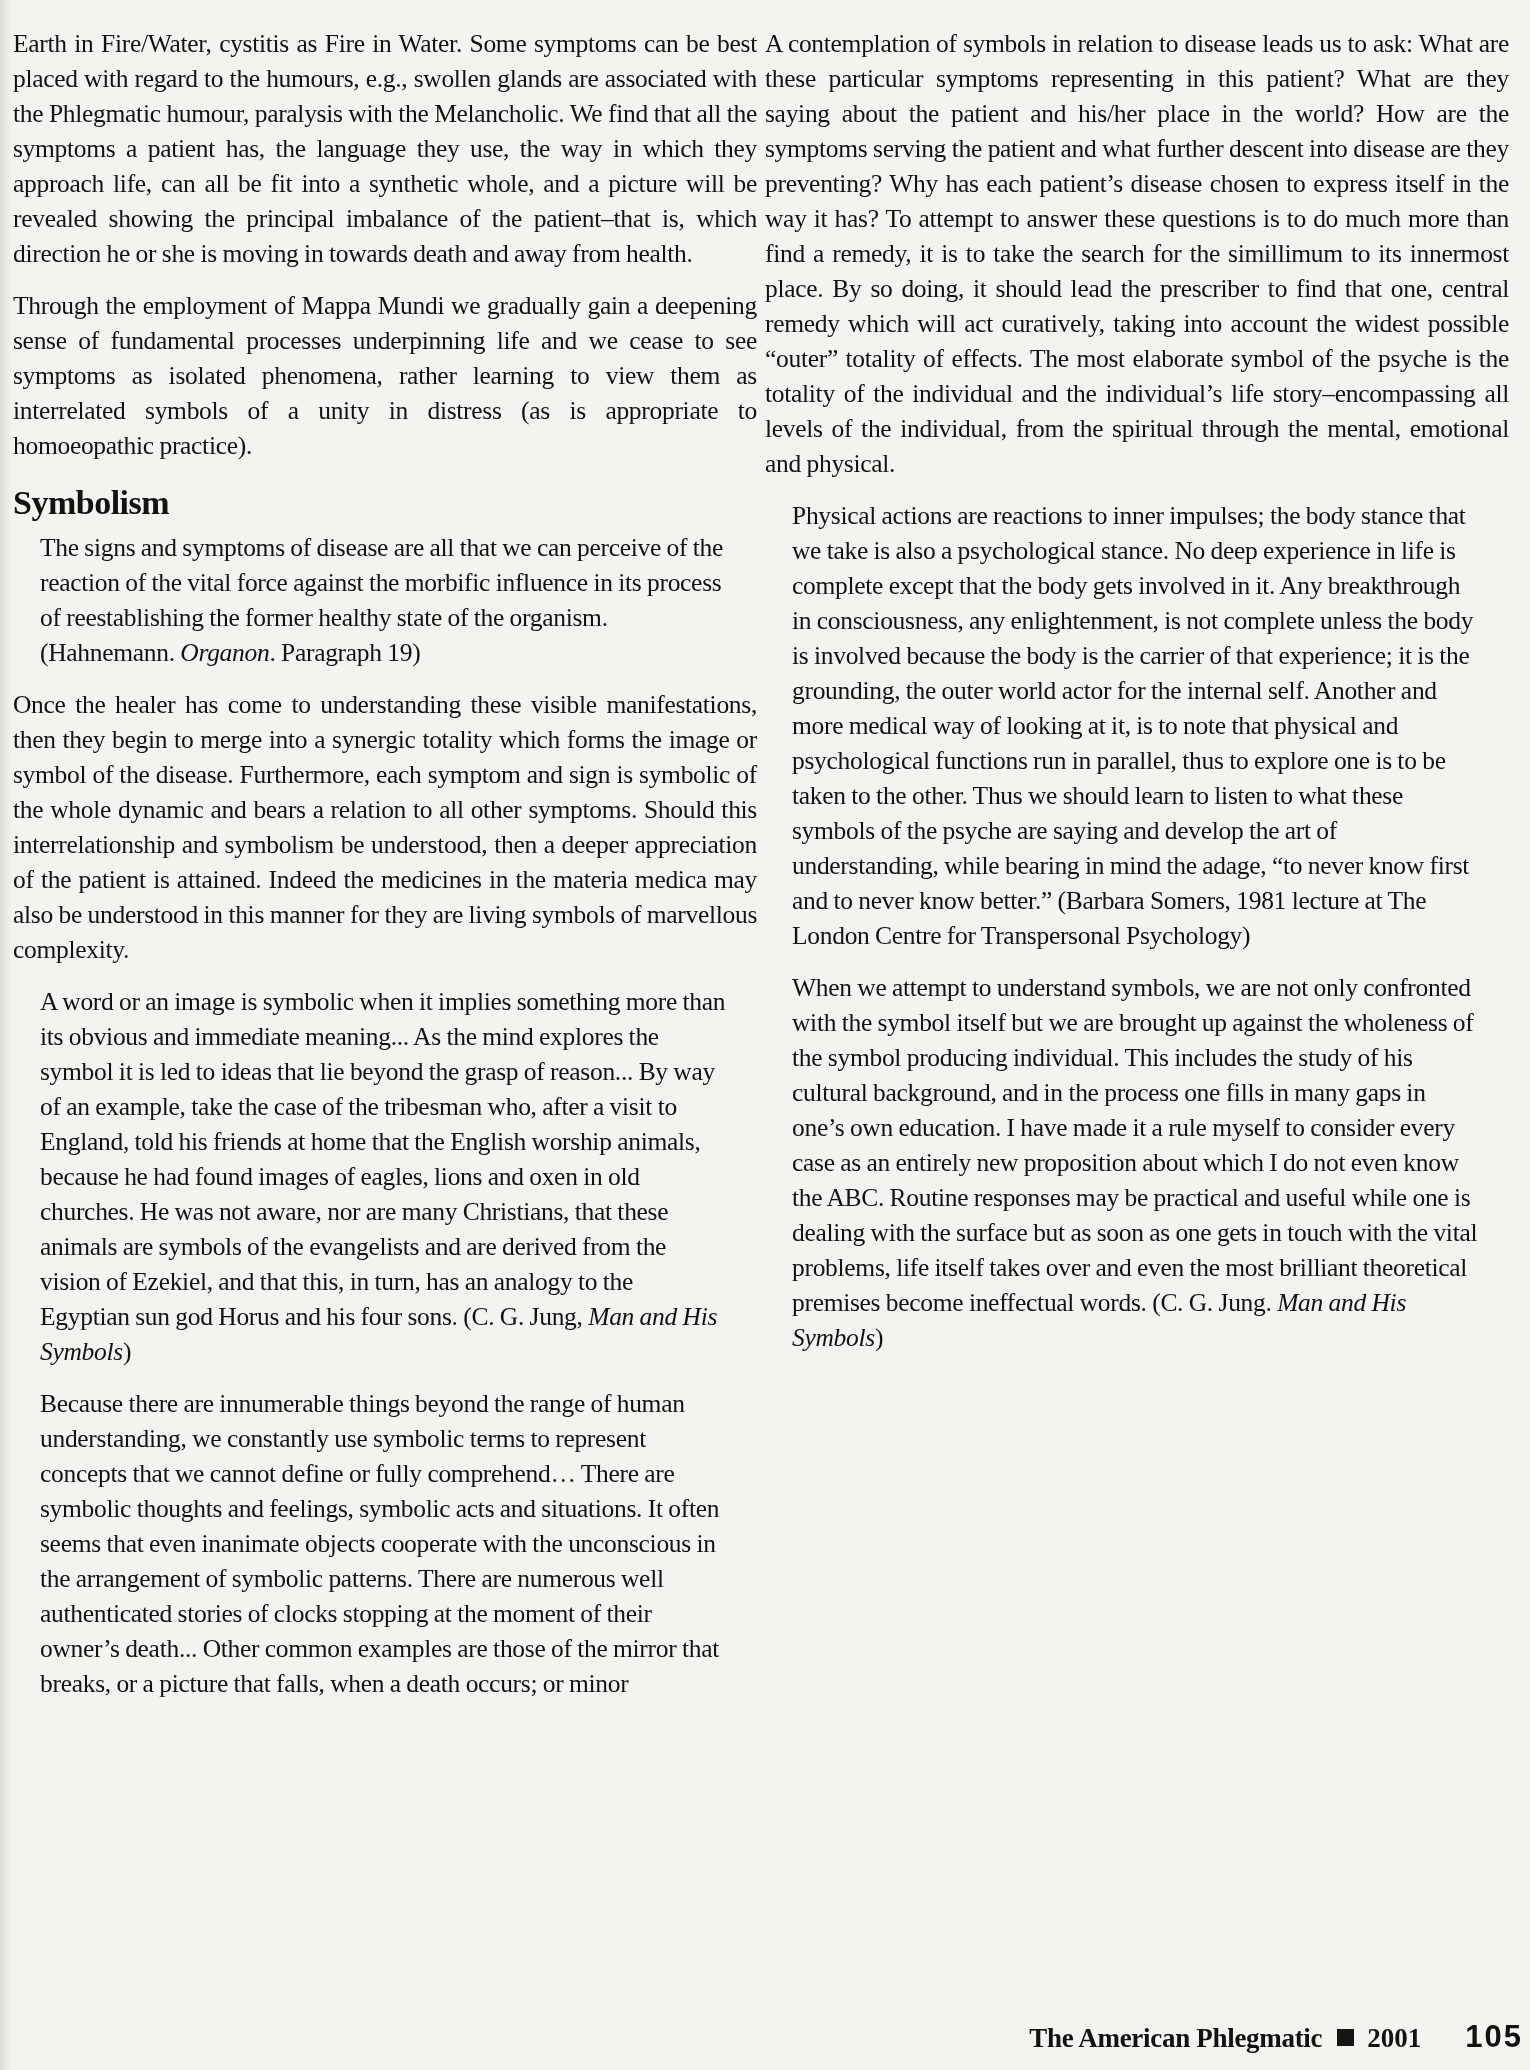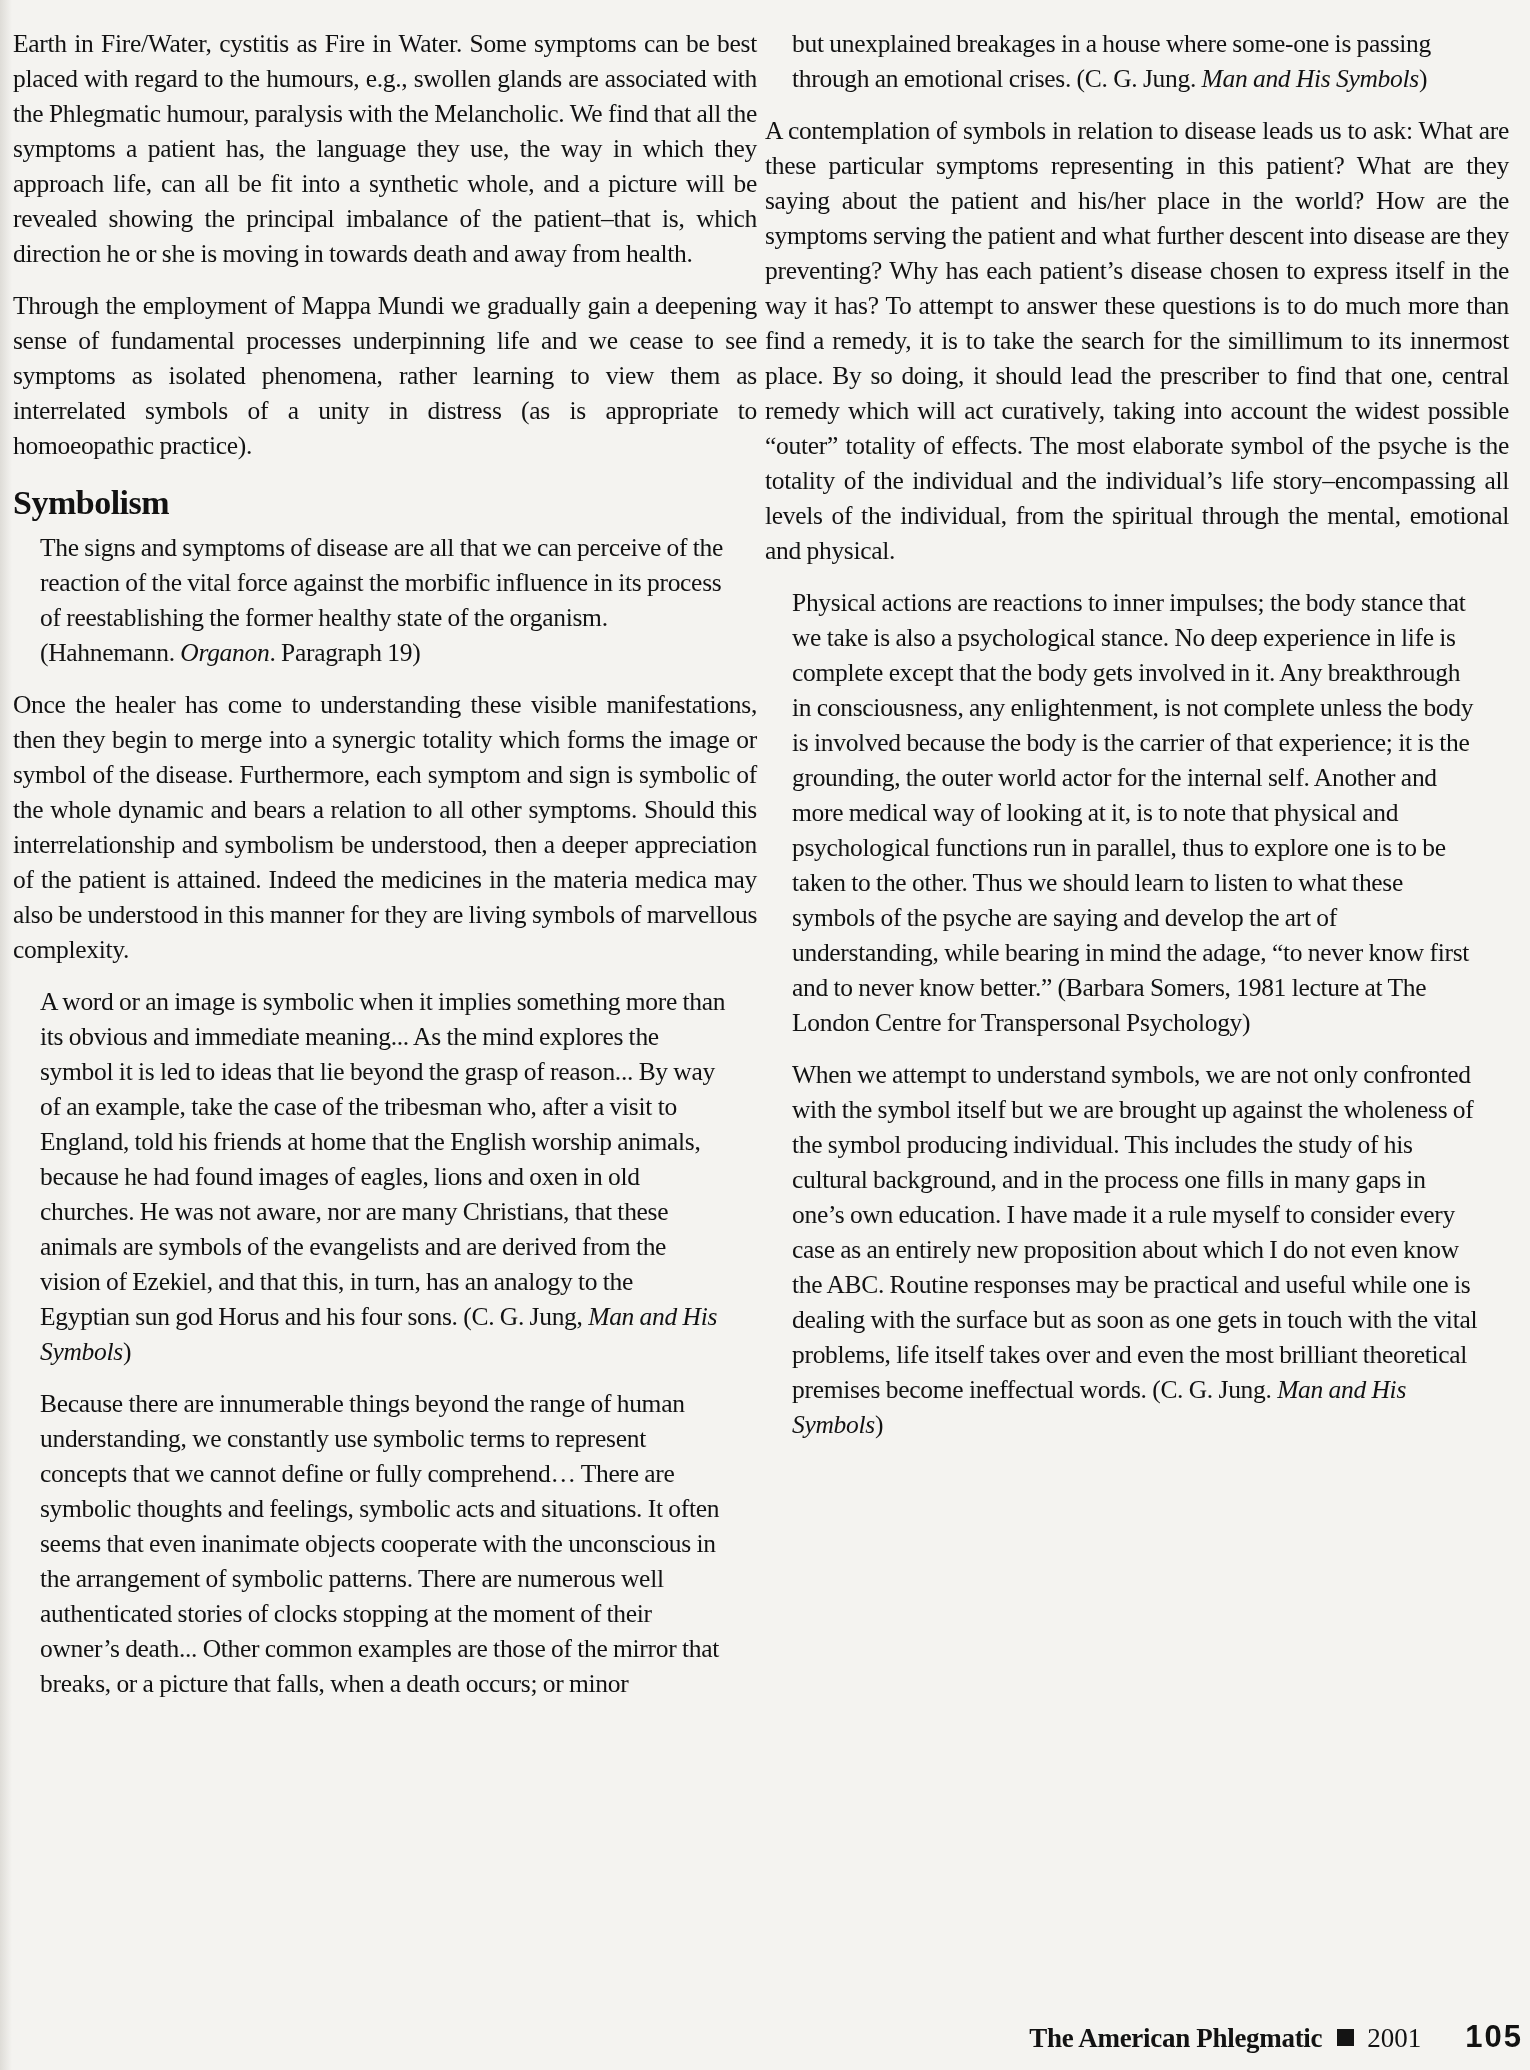--- a/index.html
+++ b/index.html
@@ -53,21 +53,21 @@
     color:#121212;
     font-size:27px;
     white-space:nowrap;
   }
   .footer .journal{font-weight:700;letter-spacing:-0.3px;}
   .footer .sq{
     width:17px;height:17px;background:#141414;
     display:inline-block;align-self:center;
     margin:0 13px 0 15px;
   }
-  .footer .year{font-weight:400;}
+  .footer .year{font-weight:700;}
   .footer .pgnum{
     font-family:"Liberation Sans", sans-serif;
     font-weight:700;
     font-size:31px;
     letter-spacing:2px;
     margin-left:44px;
   }
 </style>
 </head>
 <body>
@@ -76,21 +76,20 @@
   <div class="col" id="col-left">
       <div class="para"><span>Earth in Fire/Water, cystitis as Fire in Water. Some symptoms can be best placed with regard to the humours, e.g., swollen glands are associated with the Phlegmatic humour, paralysis with the Melancholic. We find that all the symptoms a patient has, the language they use, the way in which they approach life, can all be fit into a synthetic whole, and a picture will be revealed showing the principal imbalance of the patient–that is, which direction he or she is moving in towards death and away from health.</span></div>
       <div class="para"><span>Through the employment of Mappa Mundi we gradually gain a deepening sense of fundamental processes underpinning life and we cease to see symptoms as isolated phenomena, rather learning to view them as interrelated symbols of a unity in distress (as is appropriate to homoeopathic practice).</span></div>
       <div class="heading"><span>Symbolism</span></div>
       <div class="para quote"><span>The signs and symptoms of disease are all that we can perceive of the reaction of the vital force against the morbific influence in its process of reestablishing the former healthy state of the organism. (Hahnemann. </span><span class="it">Organon</span><span>. Paragraph 19)</span></div>
       <div class="para"><span>Once the healer has come to understanding these visible manifestations, then they begin to merge into a synergic totality which forms the image or symbol of the disease. Furthermore, each symptom and sign is symbolic of the whole dynamic and bears a relation to all other symptoms. Should this interrelationship and symbolism be understood, then a deeper appreciation of the patient is attained. Indeed the medicines in the materia medica may also be understood in this manner for they are living symbols of marvellous complexity.</span></div>
       <div class="para quote"><span>A word or an image is symbolic when it implies something more than its obvious and immediate meaning... As the mind explores the symbol it is led to ideas that lie beyond the grasp of reason... By way of an example, take the case of the tribesman who, after a visit to England, told his friends at home that the English worship animals, because he had found images of eagles, lions and oxen in old churches. He was not aware, nor are many Christians, that these animals are symbols of the evangelists and are derived from the vision of Ezekiel, and that this, in turn, has an analogy to the Egyptian sun god Horus and his four sons. (C. G. Jung, </span><span class="it">Man and His Symbols</span><span>)</span></div>
       <div class="para quote"><span>Because there are innumerable things beyond the range of human understanding, we constantly use symbolic terms to represent concepts that we cannot define or fully comprehend… There are symbolic thoughts and feelings, symbolic acts and situations. It often seems that even inanimate objects cooperate with the unconscious in the arrangement of symbolic patterns. There are numerous well authenticated stories of clocks stopping at the moment of their owner’s death... Other common examples are those of the mirror that breaks, or a picture that falls, when a death occurs; or minor</span></div>
     </div>
   <div class="col" id="col-right">
-      <div class="para quote"><span>but unexplained breakages in a house where some-one is passing through an emotional crises. (C. G. Jung. </span><span class="it">Man and His Symbols</span><span>)</span></div>
       <div class="para"><span>A contemplation of symbols in relation to disease leads us to ask: What are these particular symptoms representing in this patient? What are they saying about the patient and his/her place in the world? How are the symptoms serving the patient and what further descent into disease are they preventing? Why has each patient’s disease chosen to express itself in the way it has? To attempt to answer these questions is to do much more than find a remedy, it is to take the search for the simillimum to its innermost place.  By so doing, it should lead the prescriber to find that one, central remedy which will act curatively, taking into account the widest possible “outer” totality of effects. The most elaborate symbol of the psyche is the totality of the individual and the individual’s life story–encompassing all levels of the individual, from the spiritual through the mental, emotional and physical.</span></div>
       <div class="para quote"><span>Physical actions are reactions to inner impulses; the body stance that we take is also a psychological stance. No deep experience in life is complete except that the body gets involved in it. Any breakthrough in consciousness, any enlightenment, is not complete unless the body is involved because the body is the carrier of that experience; it is the grounding, the outer world actor for the internal self. Another and more medical way of looking at it, is to note that physical and psychological functions run in parallel, thus to explore one is to be taken to the other. Thus we should learn to listen to what these symbols of the psyche are saying and develop the art of understanding, while bearing in mind the adage, “to never know first and to never know better.” (Barbara Somers, 1981 lecture at The London Centre for Transpersonal Psychology)</span></div>
       <div class="para quote"><span>When we attempt to understand symbols, we are not only confronted with the symbol itself but we are brought up against the wholeness of the symbol producing individual. This includes the study of his cultural background, and in the process one fills in many gaps in one’s own education. I have made it a rule myself to consider every case as an entirely new proposition about which I do not even know the ABC. Routine responses may be practical and useful while one is dealing with the surface but as soon as one gets in touch with the vital problems, life itself takes over and even the most brilliant theoretical premises become ineffectual words. (C. G. Jung. </span><span class="it">Man and His Symbols</span><span>)</span></div>
     </div>
 
   <div class="footer">
     <span class="journal">The American Phlegmatic</span>
     <span class="sq"></span>
     <span class="year">2001</span>
     <span class="pgnum">105</span>

